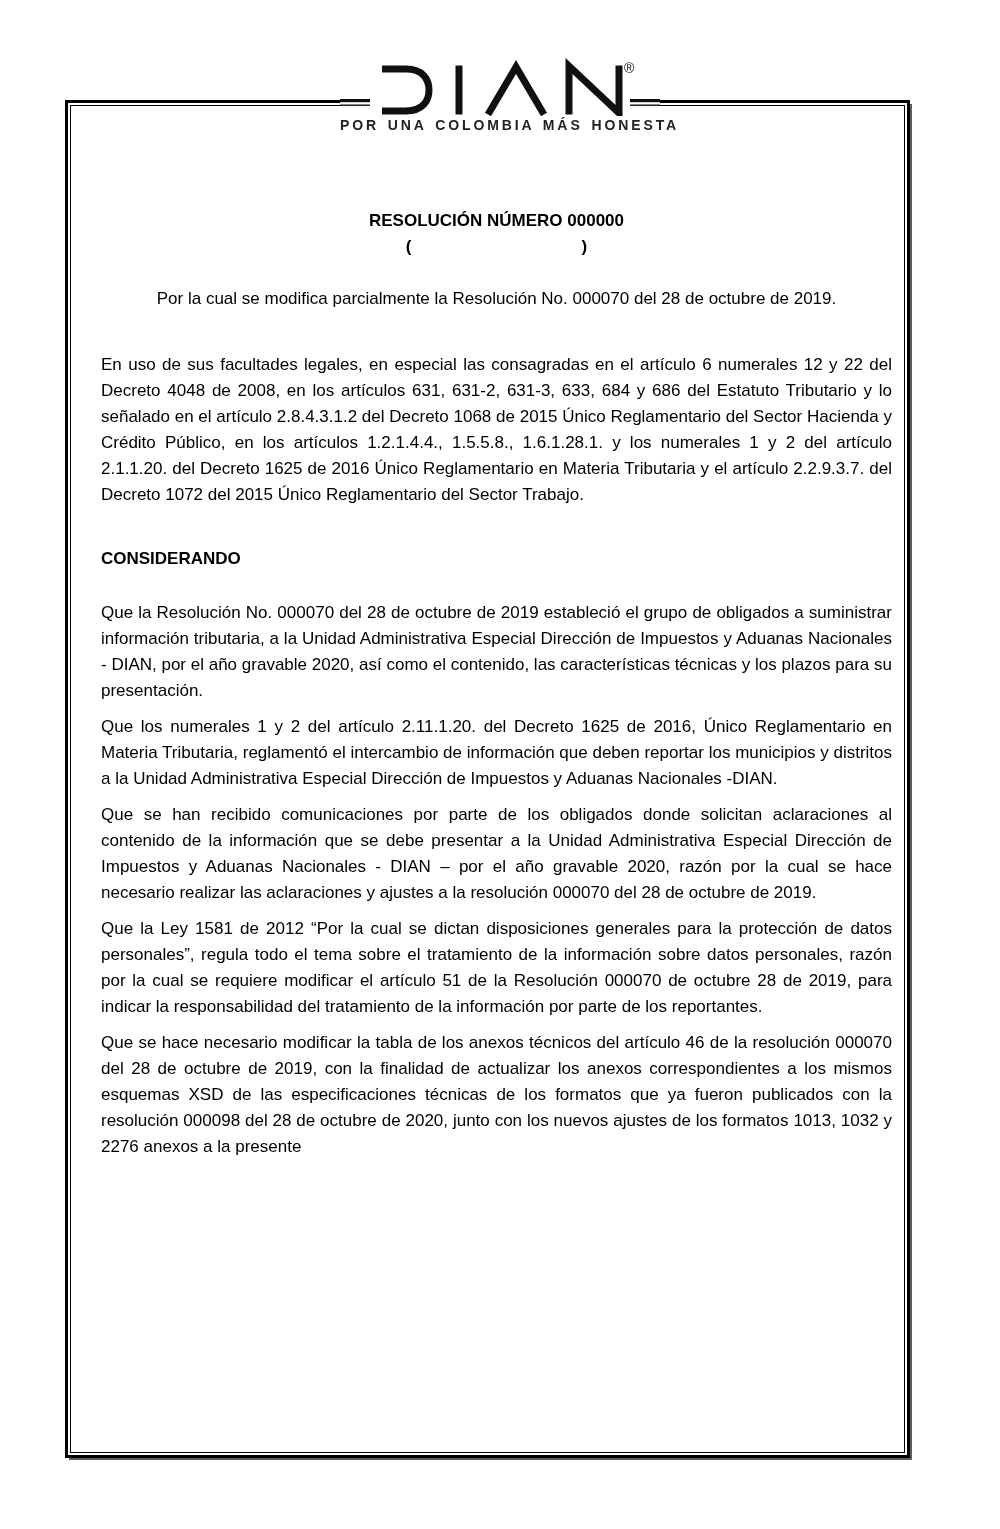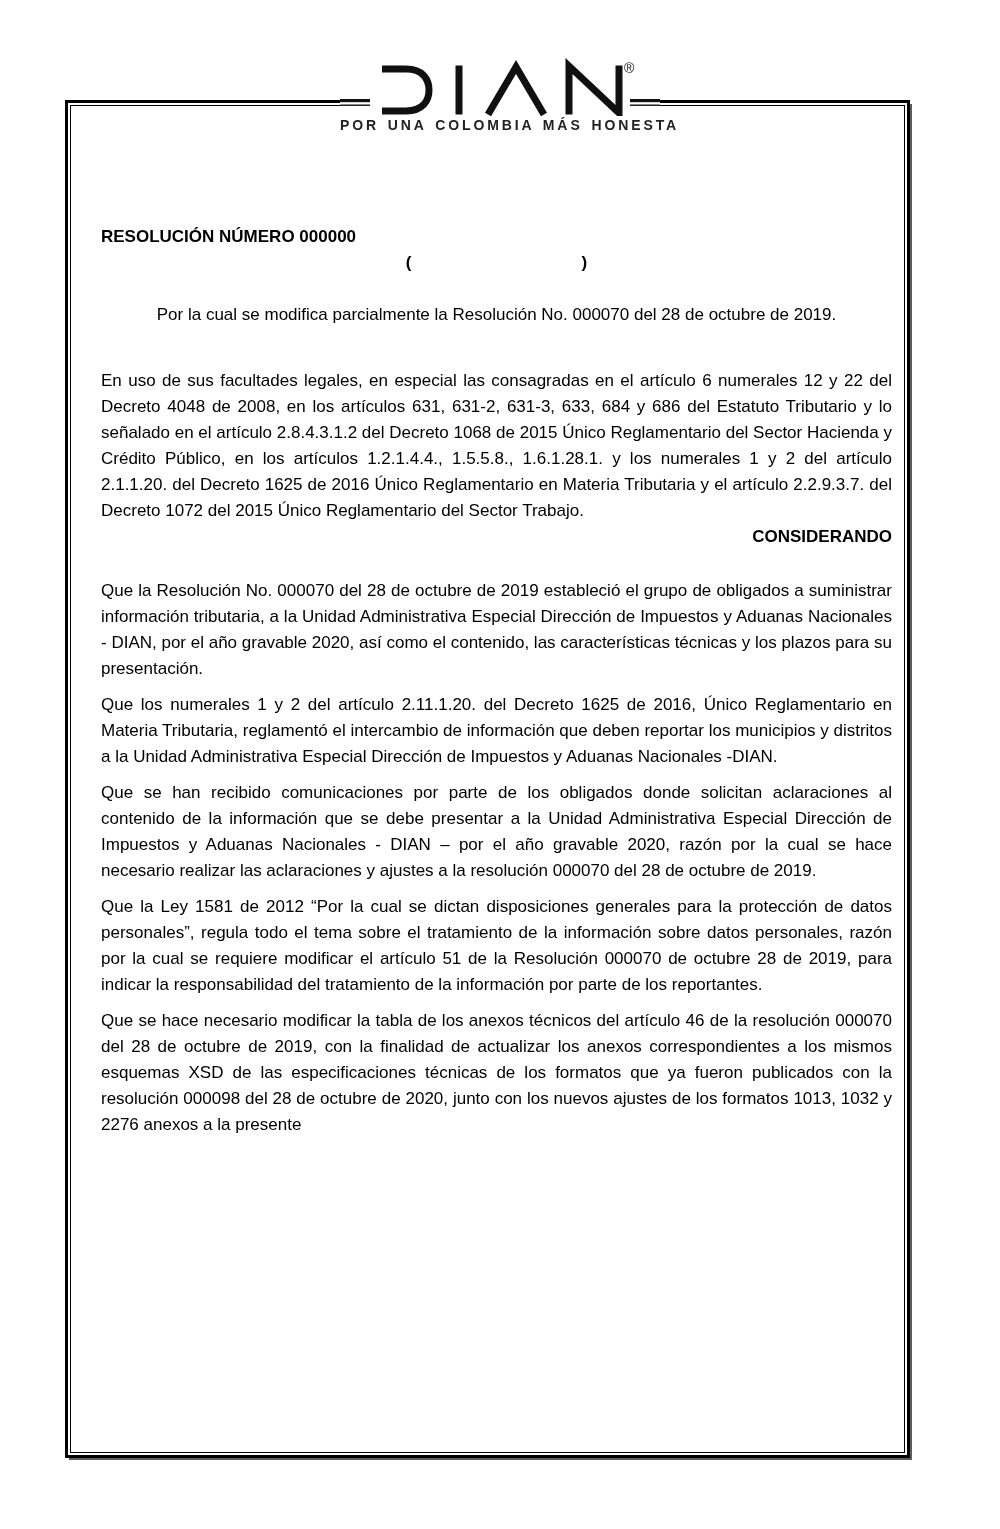--- a/index.html
+++ b/index.html
@@ -63,21 +63,21 @@
     font-size: 14px;
     font-weight: bold;
     letter-spacing: 2.9px;
     word-spacing: 2px;
     color: #222222;
     white-space: nowrap;
   }
   
   .doc-title {
     font-weight: bold;
-    margin-top: 16px;
+    text-align: center;
   }
   .paren-line {
     font-weight: bold;
     text-align: center;
   }
   .paren-gap { display: inline-block; width: 170px; }
   .subject {
     margin: 26px auto 0;
     max-width: 770px;
     text-align: center;
@@ -85,22 +85,23 @@
   .authority {
     margin-top: 38px;
     font-weight: bold;
     text-align: center;
   }
   .legal-basis {
     margin: 40px 0 0 0;
     text-align: justify;
   }
   .considerando {
+    margin-top: 38px;
     font-weight: bold;
-    text-align: right;
+    text-align: left;
   }
   p.body-par {
     margin: 10px 0 0 0;
     text-align: justify;
   }
   p.body-par.first { margin-top: 28px; }
 </style>
 </head>
 <body>
 

